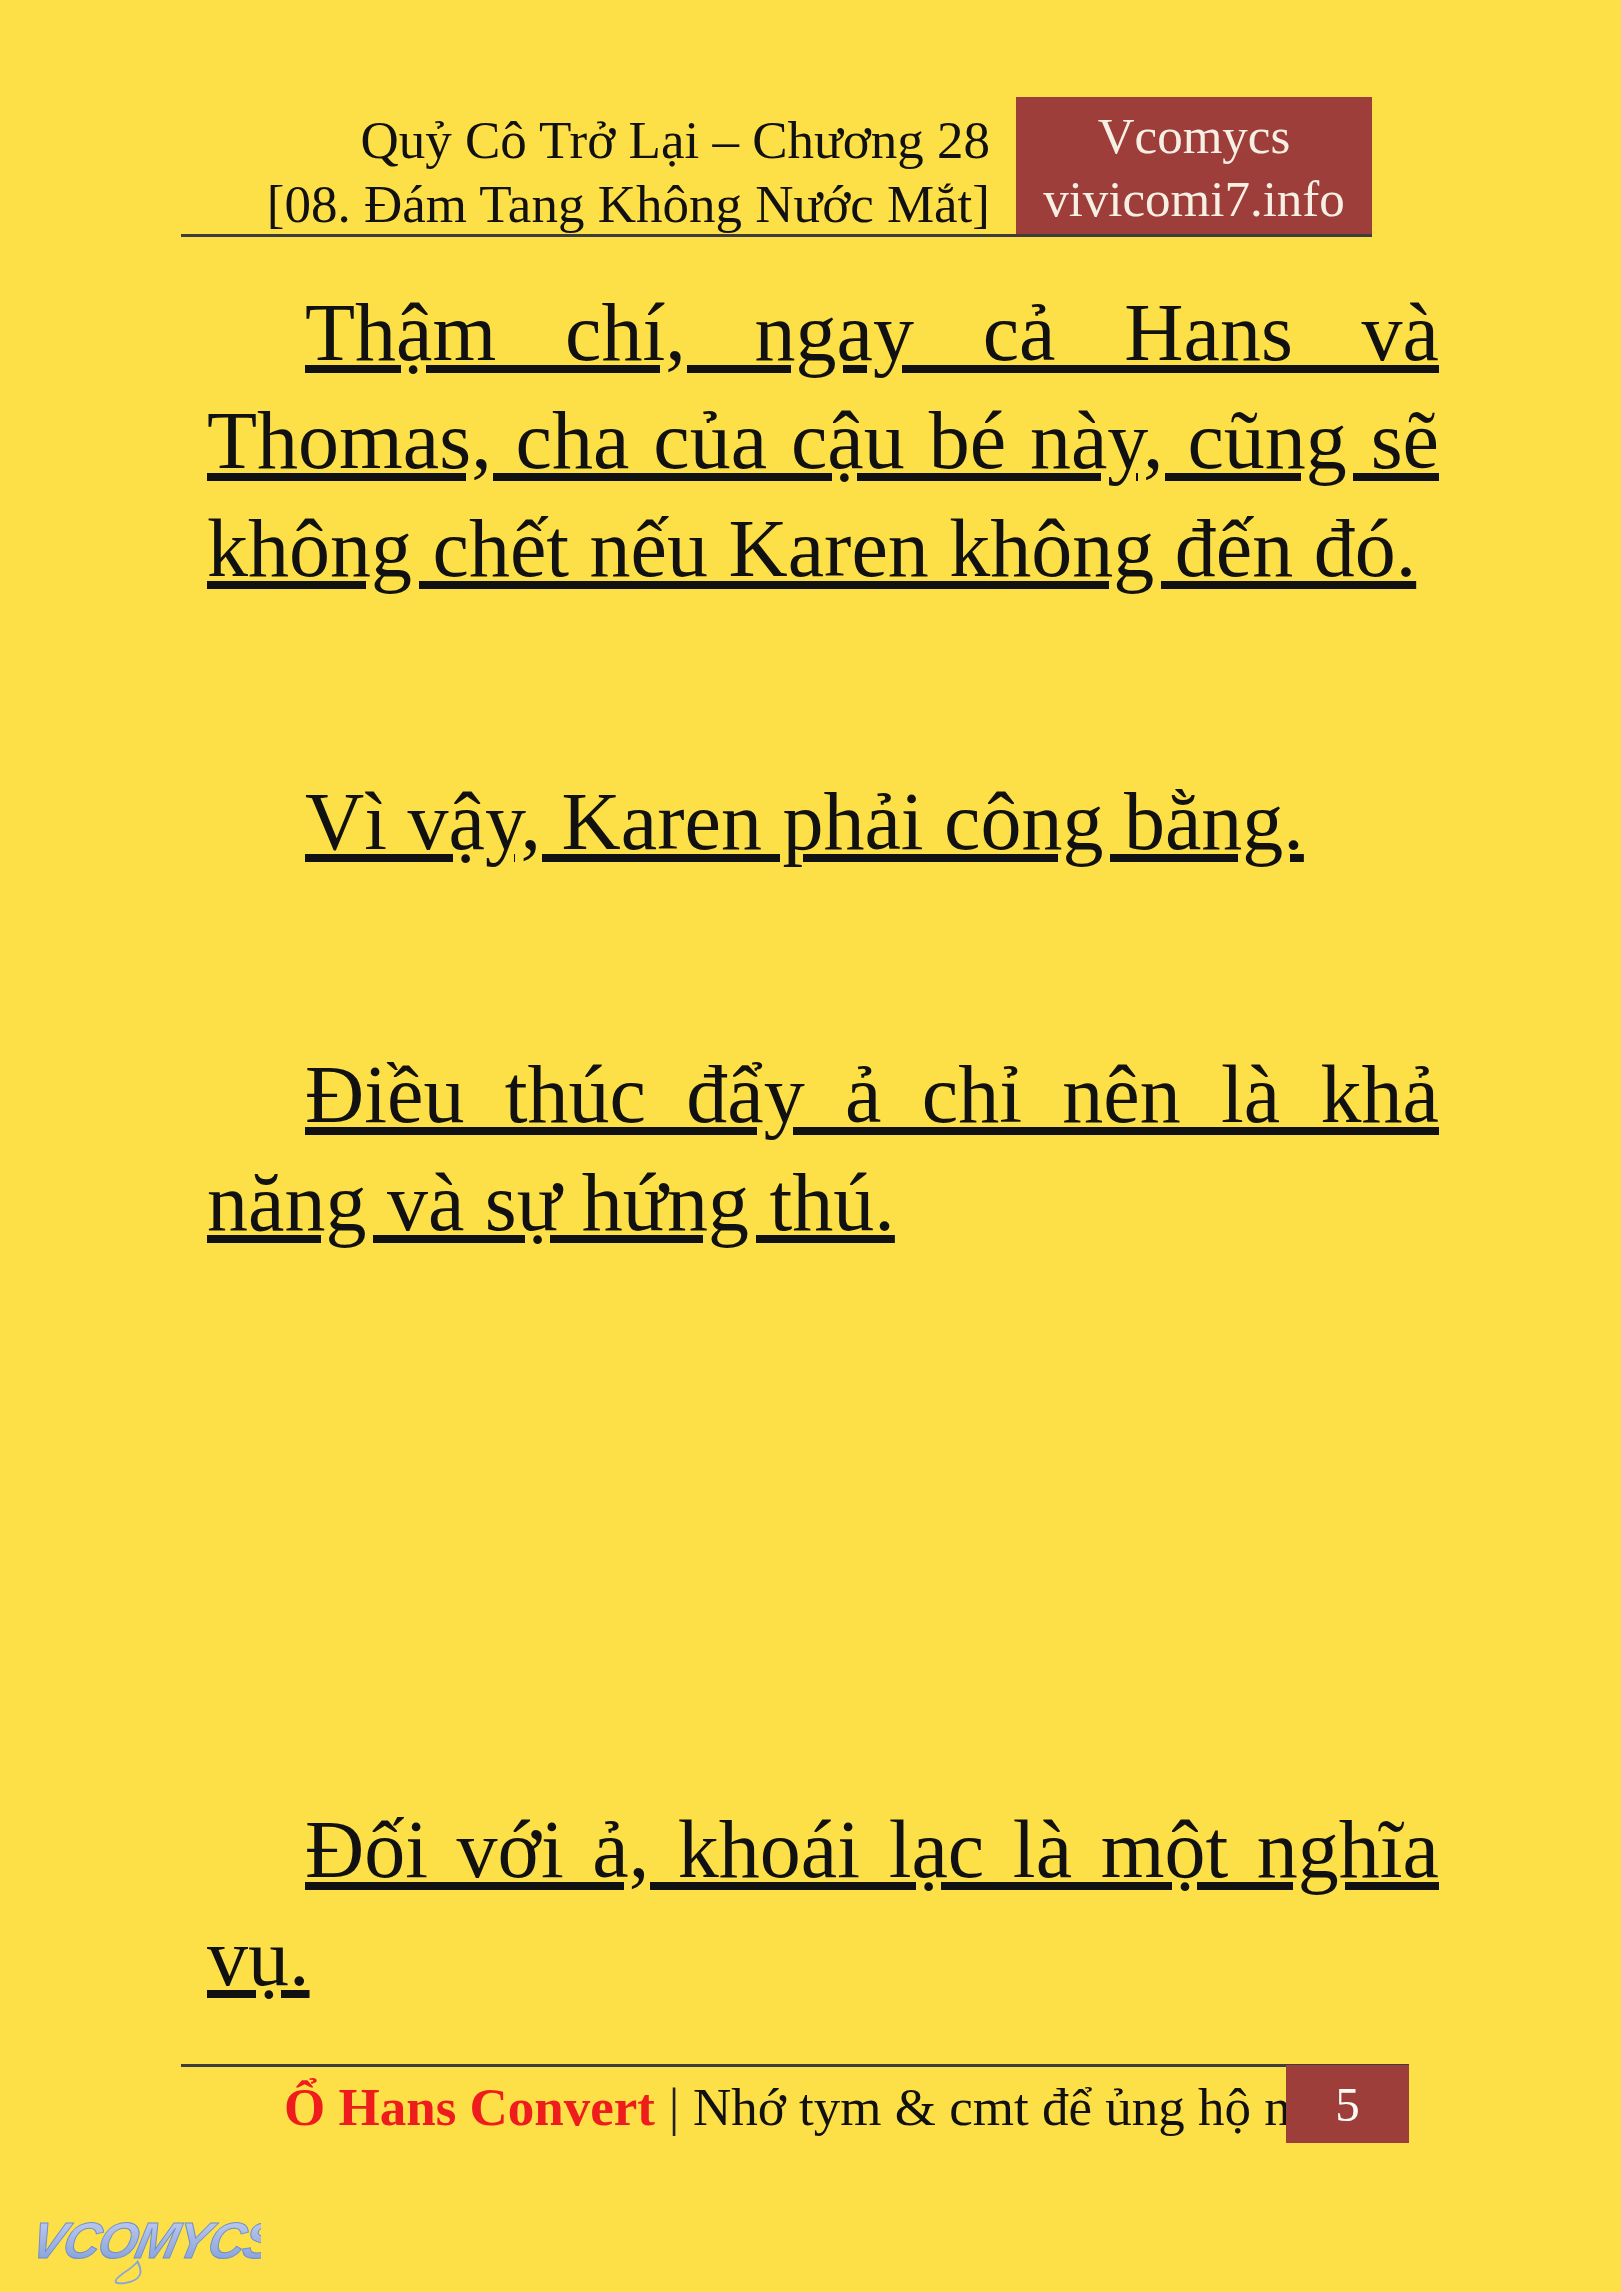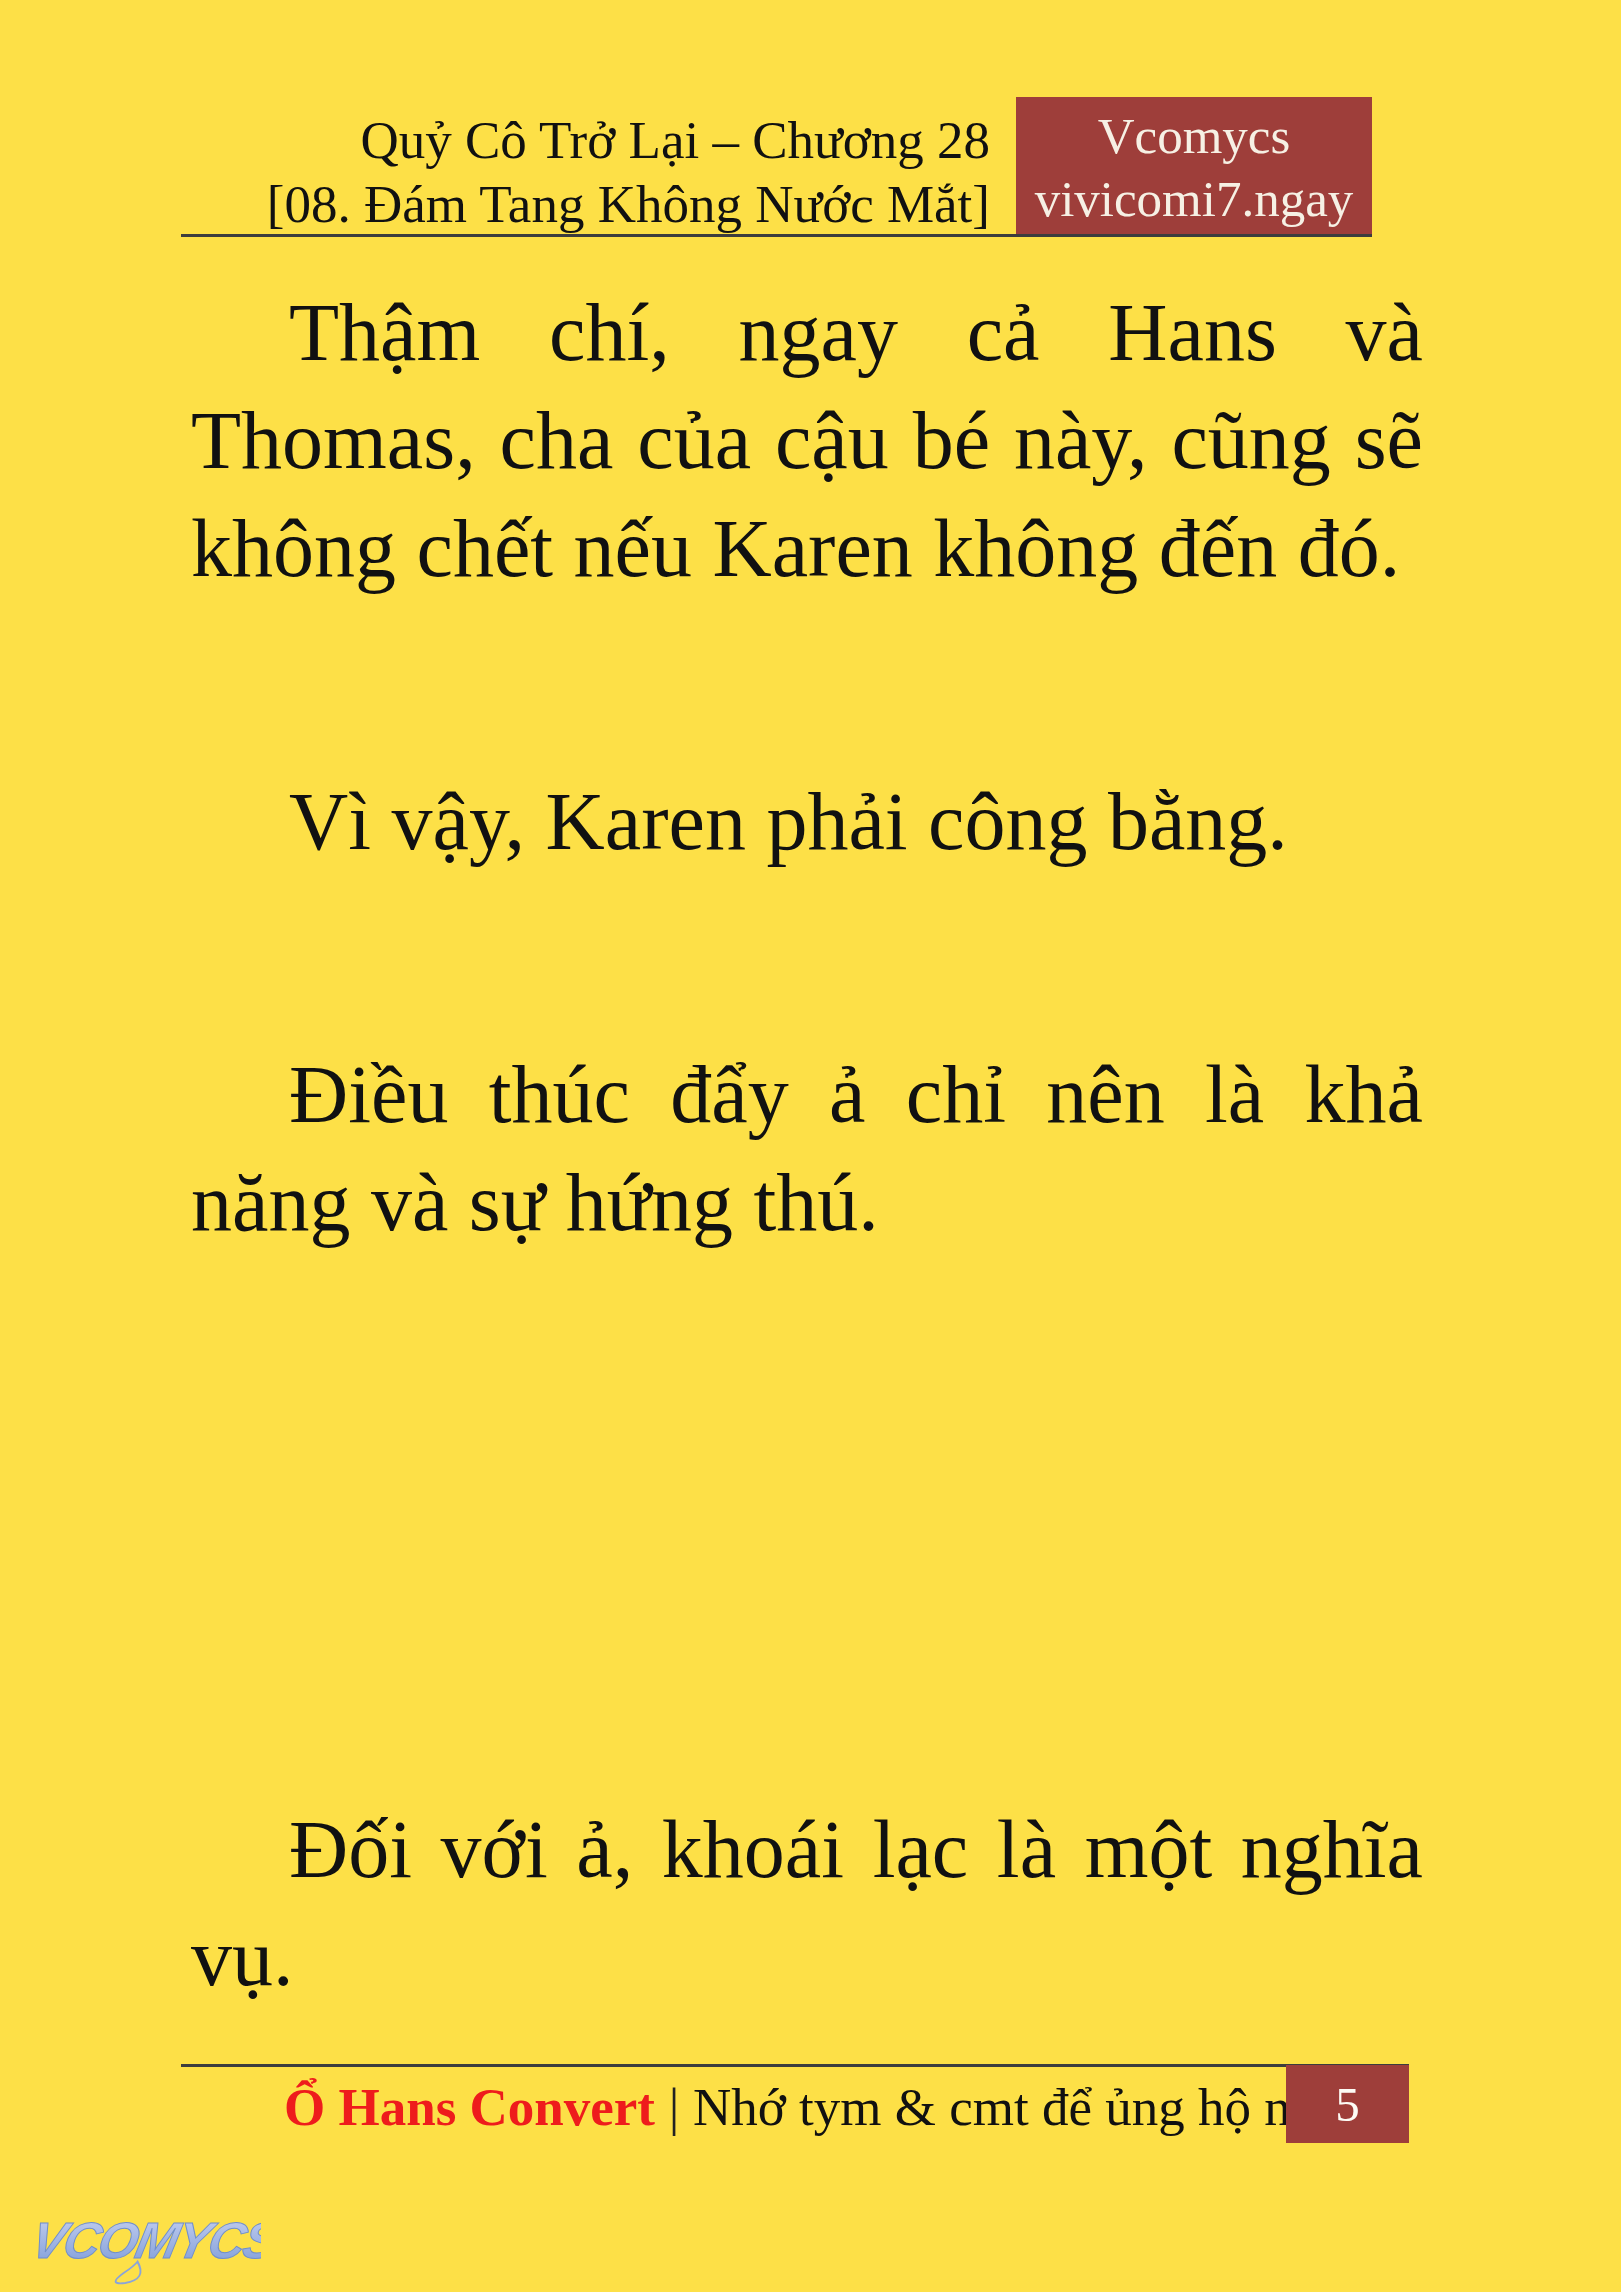--- a/index.html
+++ b/index.html
@@ -39,21 +39,21 @@
     box-sizing: border-box;
   }
 
   .body-text {
     position: absolute;
     left: 191px; top: 0;
     width: 1232px; height: 2293px;
     font-size: 82px;
     line-height: 108px;
   }
-  .para { position: absolute; left: 0; width: 100%; }
+  .para { position: absolute; left: 16px; width: 100%; text-decoration: underline; }
   .para.p0 { top: 279px; }
   .para.p1 { top: 768px; }
   .para.p2 { top: 1041px; }
   .para.p3 { top: 1416px; }
   .para.p4 { top: 1796px; }
   .line { text-align: left; }
   .line.fill { text-align: justify; text-align-last: justify; }
   .line.first { padding-left: 98px; }
 
   .footer-bar {
@@ -84,21 +84,21 @@
 
 <div class="page">
 
   <div class="header-title">
     <div>Quỷ Cô Trở Lại – Chương 28</div>
     <div>[08. Đám Tang Không Nước Mắt]</div>
   </div>
 
   <div class="badge">
     <div>Vcomycs</div>
-    <div>vivicomi7.ngay</div>
+    <div>vivicomi7.info</div>
   </div>
 
   <div class="rule rule-header"></div>
 
   <div class="body-text">
       <div class="para p0">
         <div class="line first fill">Thậm chí, ngay cả Hans và</div>
         <div class="line fill">Thomas, cha của cậu bé này, cũng sẽ</div>
         <div class="line">không chết nếu Karen không đến đó.</div>
       </div>

